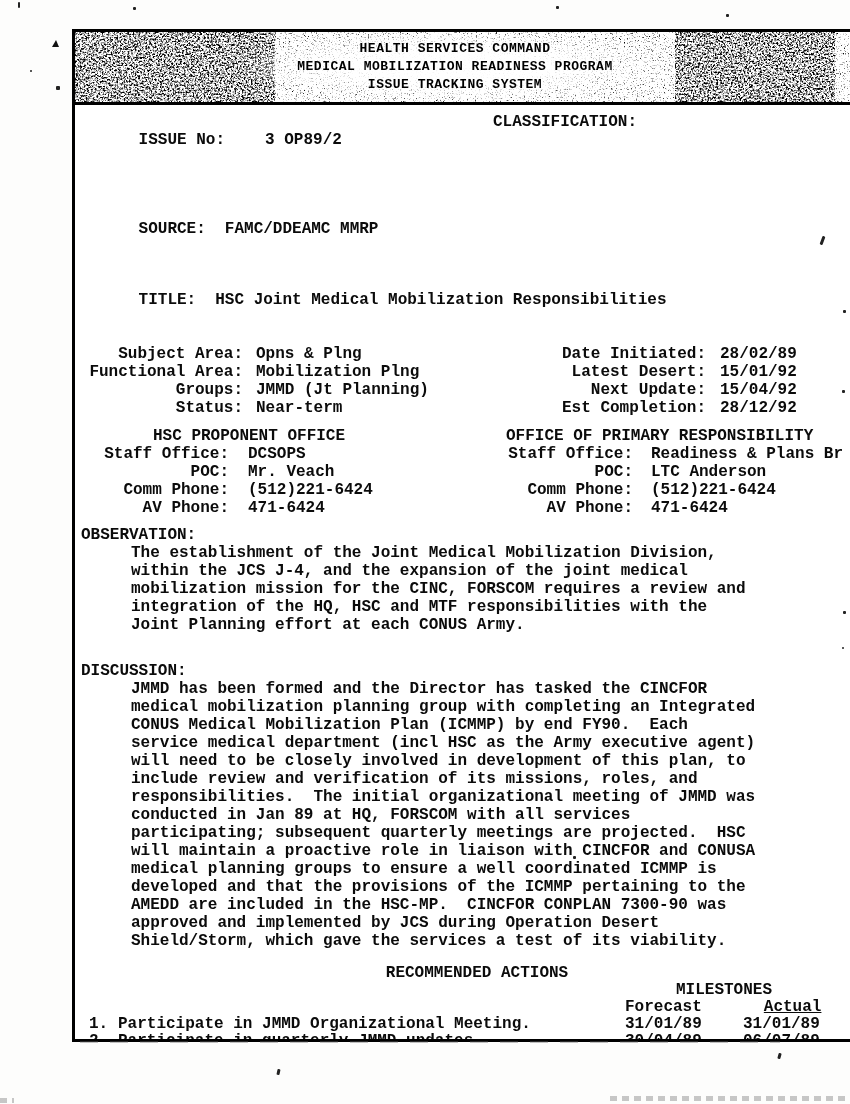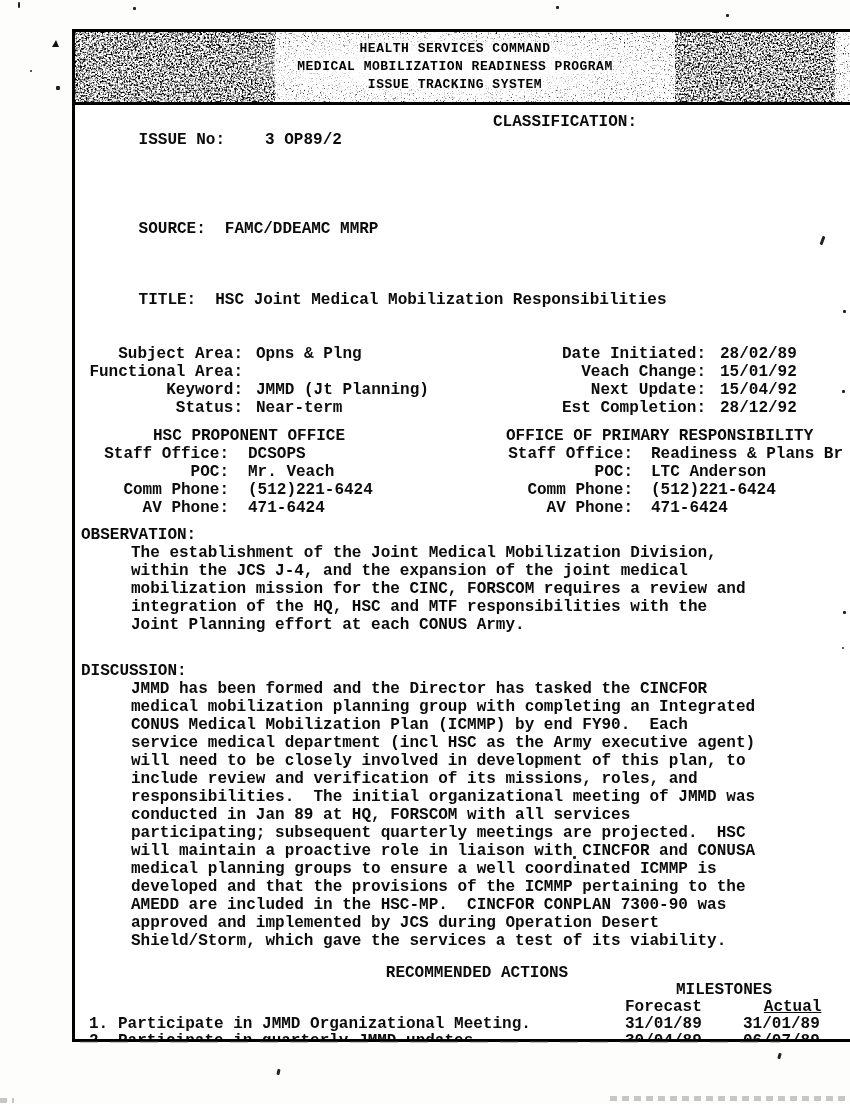--- a/index.html
+++ b/index.html
@@ -118,27 +118,27 @@
       <span>SOURCE:</span><span class="val">FAMC/DDEAMC MMRP</span>
     </div>
 
     <div class="row title-row">
       <span>TITLE:</span><span class="val">HSC Joint Medical Mobilization Responsibilities</span>
     </div>
 
     <div class="details">
       <div class="dl">
         <div class="frow"><span class="flabel">Subject Area:</span><span>Opns &amp; Plng</span></div>
-        <div class="frow"><span class="flabel">Functional Area:</span></div>
-        <div class="frow"><span class="flabel">Keyword:</span><span>JMMD (Jt Planning)</span></div>
+        <div class="frow"><span class="flabel">Functional Area:</span><span>Mobilization Plng</span></div>
+        <div class="frow"><span class="flabel">Groups:</span><span>JMMD (Jt Planning)</span></div>
         <div class="frow"><span class="flabel">Status:</span><span>Near-term</span></div>
       </div>
       <div class="dr">
         <div class="frow"><span class="flabel">Date Initiated:</span><span>28/02/89</span></div>
-        <div class="frow"><span class="flabel">Veach Change:</span><span>15/01/92</span></div>
+        <div class="frow"><span class="flabel">Latest Desert:</span><span>15/01/92</span></div>
         <div class="frow"><span class="flabel">Next Update:</span><span>15/04/92</span></div>
         <div class="frow"><span class="flabel">Est Completion:</span><span>28/12/92</span></div>
       </div>
     </div>
 
     <div class="offices">
       <div class="ol">
         <div class="off-head-l">HSC PROPONENT OFFICE</div>
         <div class="frow"><span class="flabel">Staff Office:</span><span>DCSOPS</span></div>
         <div class="frow"><span class="flabel">POC:</span><span>Mr. Veach</span></div>

